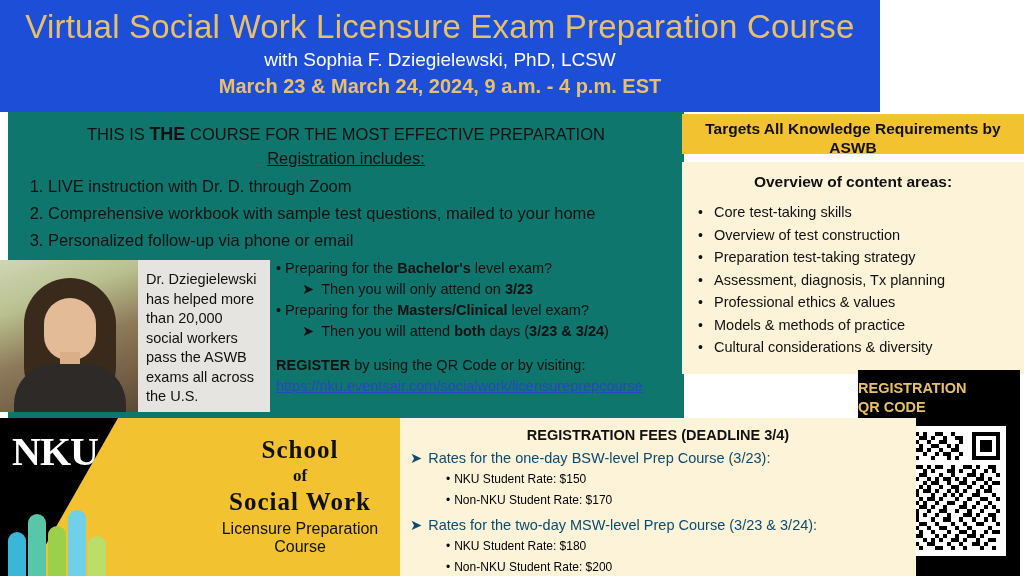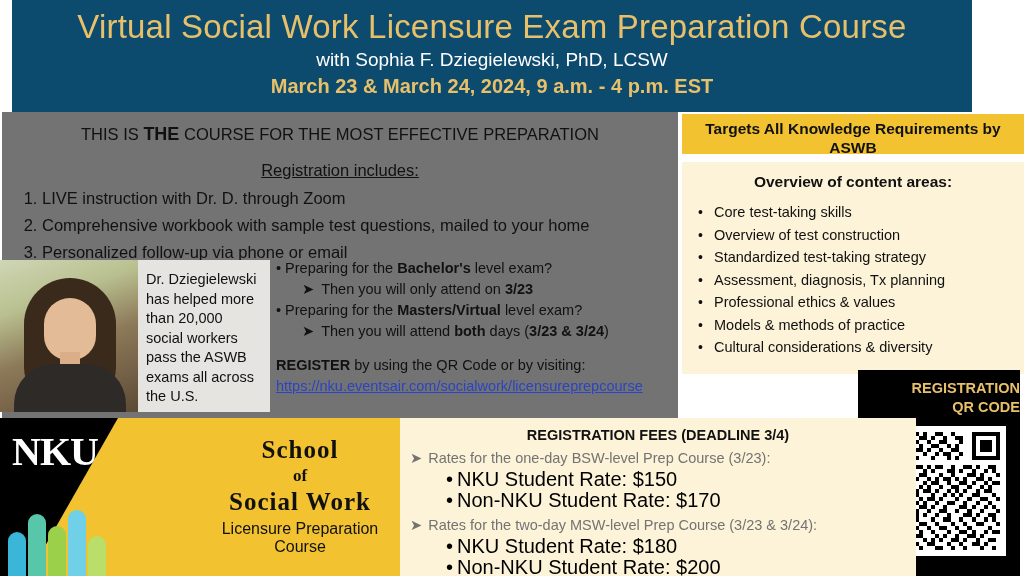--- a/index.html
+++ b/index.html
@@ -8,45 +8,45 @@
     width: 1024px; height: 576px;
     font-family: "Liberation Sans", sans-serif;
     background: #ffffff;
     overflow: hidden;
     position: relative;
   }
   .page { position: relative; width: 1024px; height: 576px; }
 
   
   .header {
-    position: absolute; left: 0; top: 0; width: 960px; height: 112px;
-    background: #0c4a6e; color: #ffffff; text-align: center; margin-left: 12px;
+    position: absolute; left: 0; top: 0; width: 880px; height: 112px;
+    background: #1d4ed8; color: #ffffff; text-align: center;
   }
   .header-title {
     font-size: 33px; color: #e8c06a; letter-spacing: 0.2px;
     padding-top: 7px; line-height: 40px; font-weight: normal;
   }
   .header-sub {
     font-size: 19px; color: #ffffff; line-height: 26px;
   }
   .header-dates {
     font-size: 20px; color: #e8c06a; font-weight: bold; line-height: 26px;
   }
 
   
   .left-col {
-    position: absolute; left: 2px; top: 112px; width: 676px; height: 309px;
-    background: #737373;
+    position: absolute; left: 8px; top: 112px; width: 676px; height: 309px;
+    background: #0f766e;
   }
   .tagline {
     text-align: center; font-size: 16.5px; color: #111; margin-top: 12px;
   }
   .tagline b { font-weight: bold; font-size: 18px; }
   .reg-includes {
-    text-align: center; font-size: 16.5px; color: #111; margin-top: 16px;
+    text-align: center; font-size: 16.5px; color: #111; margin-top: 4px;
   }
   .reg-includes span { text-decoration: underline; }
   ol.reg-list {
     margin: 6px 0 0 0; padding-left: 40px; font-size: 16.5px; color: #111;
   }
   ol.reg-list li { line-height: 25px; margin-bottom: 2px; }
 
   
   .photo-block {
     position: absolute; left: 0; top: 260px; width: 270px; height: 152px;
@@ -117,21 +117,21 @@
     font-size: 14.5px; color: #111; line-height: 22.5px;
     padding-left: 18px; position: relative;
   }
   ul.topics li:before {
     content: "\2022"; position: absolute; left: 2px; top: 0; font-size: 14px;
   }
 
   
   .qr-panel {
     position: absolute; left: 858px; top: 370px; width: 162px; height: 206px;
-    background: #000000; text-align: right;
+    background: #000000; text-align: left;
   }
   .qr-title {
     color: #e8c06a; font-weight: bold; font-size: 14.5px; padding-top: 9px;
     line-height: 19px;
   }
   .qr-code {
     position: absolute; left: 18px; top: 56px; width: 130px; height: 130px;
     background: #ffffff; padding: 6px;
   }
   .qr-canvas { width: 118px; height: 118px; display: block; }
@@ -174,23 +174,23 @@
 
   
   .fees {
     position: absolute; left: 400px; top: 418px; width: 516px; height: 158px;
     background: #fdf3d8; padding: 8px 10px 0 10px;
   }
   .fees h4 {
     margin: 0; text-align: center; font-size: 14.5px; font-weight: bold; color: #111;
     line-height: 18px;
   }
-  .fees .grp { margin-top: 4px; font-size: 14.5px; color: #737373; line-height: 21px; }
+  .fees .grp { margin-top: 4px; font-size: 14.5px; color: #0c4a6e; line-height: 21px; }
   .fees .grp .arrow { margin-right: 6px; }
-  .fees .sub { padding-left: 36px; font-size: 20px; line-height: 21px; }
+  .fees .sub { padding-left: 36px; font-size: 12px; line-height: 21px; }
   .fees .sub:before { content: "\2022 "; margin-right: 4px; }
 </style>
 </head>
 <body>
 
 <div class="page">
 
   <div class="header">
     <div class="header-title">Virtual Social Work Licensure Exam Preparation Course</div>
     <div class="header-sub">with Sophia F. Dziegielewski, PhD, LCSW</div>
@@ -222,39 +222,39 @@
   </div>
 
   <div class="exam-block">
     <div class="line">
       • <span>Preparing for the </span><b>Bachelor's</b><span> level exam?</span>
     </div>
     <div class="sub">
       <span class="arrow">➤</span><span>Then you will only attend on </span><b>3/23</b>
     </div>
     <div class="line">
-      • <span>Preparing for the </span><b>Masters/Virtual</b><span> level exam?</span>
+      • <span>Preparing for the </span><b>Masters/Clinical</b><span> level exam?</span>
     </div>
     <div class="sub">
       <span class="arrow">➤</span><span>Then you will attend </span><b>both</b><span> days (</span><b>3/23 &amp; 3/24</b><span>)</span>
     </div>
 
     <div class="register-line">
       <b>REGISTER</b><span> by using the QR Code or by visiting:</span>
       <a class="reg-url" href="#">https://nku.eventsair.com/socialwork/licensureprepcourse</a>
     </div>
   </div>
 
   <div class="targets-head">Targets All Knowledge Requirements by ASWB</div>
   <div class="targets-body">
     <h3>Overview of content areas:</h3>
     <ul class="topics">
       <li>Core test-taking skills</li>
       <li>Overview of test construction</li>
-      <li>Standardized test-taking strategy</li>
+      <li>Preparation test-taking strategy</li>
       <li>Assessment, diagnosis, Tx planning</li>
       <li>Professional ethics &amp; values</li>
       <li>Models &amp; methods of practice</li>
       <li>Cultural considerations &amp; diversity</li>
     </ul>
   </div>
 
   <div class="qr-panel">
     <div class="qr-title">
       <div>REGISTRATION</div>

